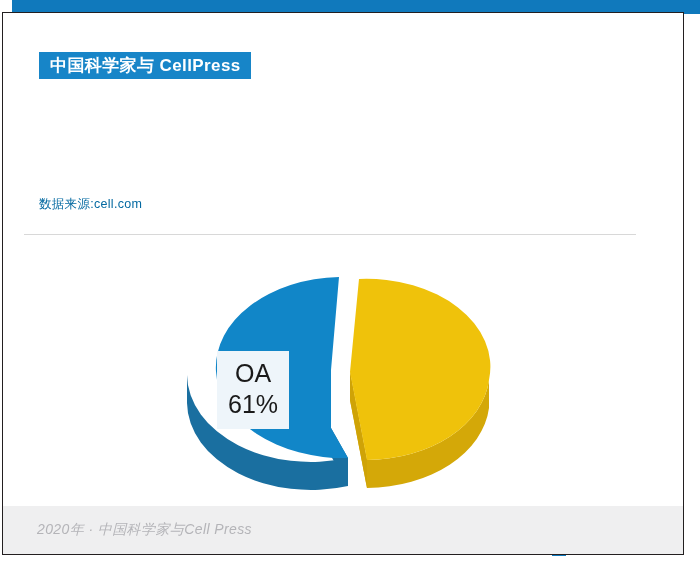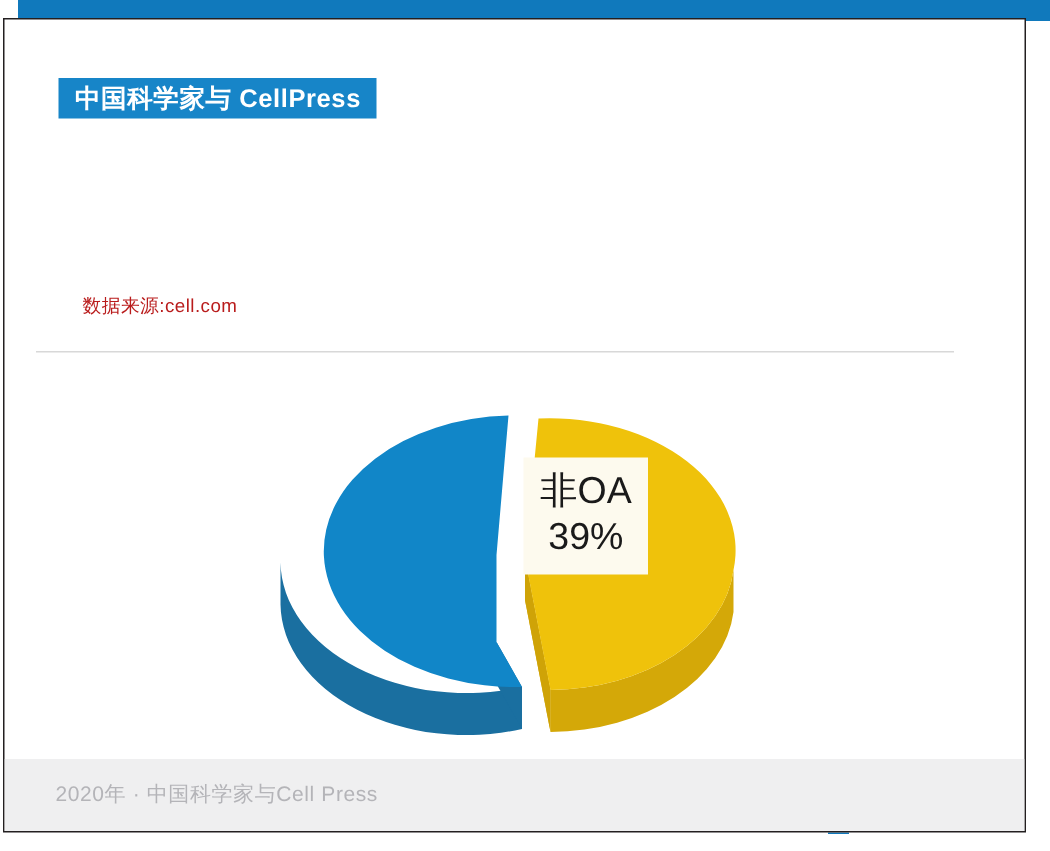--- a/index.html
+++ b/index.html
@@ -47,21 +47,21 @@
     position:absolute;left:34px;top:75px;width:600px;
     color:#3a3a3a;
     font-size:31px;font-weight:bold;
     line-height:39px;
     letter-spacing:.5px;
   }
   .title-line{display:block;white-space:nowrap;}
 
   .source{
     position:absolute;left:36px;top:183px;
-    color:#b91c1c;font-size:12.5px;letter-spacing:.3px;margin-left:16px;
+    color:#0369a1;font-size:12.5px;letter-spacing:.3px;
   }
 
   .divider{
     position:absolute;left:21px;top:221px;width:612px;height:1px;
     background:#d8d8d8;
   }
 
   
   .chart-area{
     position:absolute;left:0;top:232px;width:678px;height:262px;
@@ -90,21 +90,21 @@
     background:#fdfaee;
   }
 
   
   .footer{
     position:absolute;left:0;bottom:0;width:100%;height:48px;
     background:#efeff0;
   }
   .footer-text{
     position:absolute;left:34px;top:15px;
-    color:#b4b4b8;font-size:14px;letter-spacing:.4px;
+    color:#b4b4b8;font-size:14px;letter-spacing:.4px;font-style:italic;
   }
 </style>
 </head>
 <body>
 
 <div id="page">
 
   <div class="blue-band-top"></div>
   <div class="blue-band-right"></div>
 
@@ -155,25 +155,25 @@
 
           <g>
             <path d="M 169 117
                      L 178 24
                      A 124 88 0 0 1 308 125
                      A 124 88 0 0 1 186 205
                      Z" fill="#efc20b"></path>
           </g>
         </svg>
 
+        <div class="pie-label label-oa">
+          <span>OA</span><br>
+          <span>61%</span>
+        </div>
 
-        <div class="pie-label label-nonoa">
-          <span>非OA</span><br>
-          <span>39%</span>
-        </div>
 
       </div>
     </div>
 
     <div class="footer">
       <div class="footer-text">2020年 · 中国科学家与Cell Press</div>
     </div>
 
   </div>
 </div>

